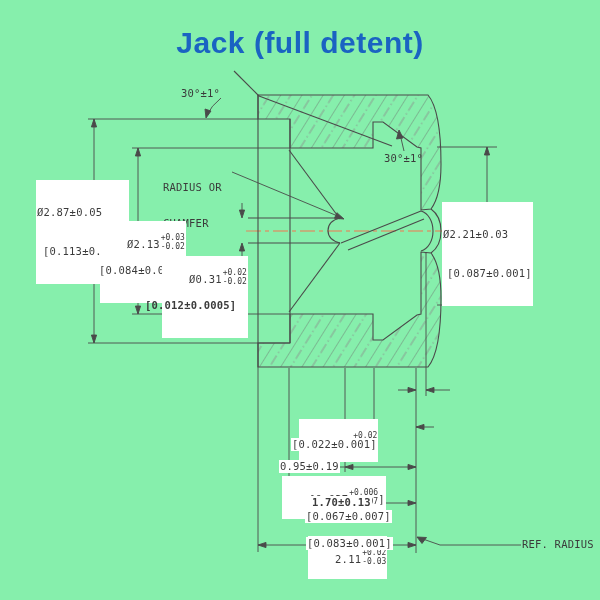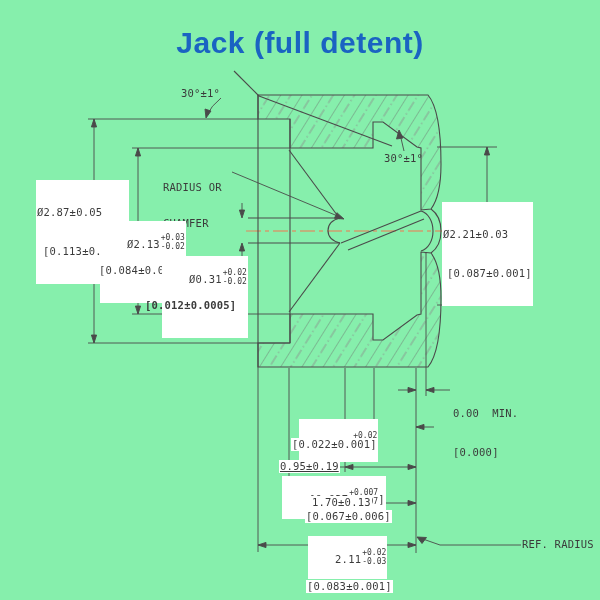--- a/index.html
+++ b/index.html
@@ -154,38 +154,34 @@
     <div style="margin-left:-18px;font-weight:bold;">[0.012±0.0005]</div>
   </div>
 
   <div class="lbl bg" style="left:442px;top:202px;">
     <div>Ø2.21±0.03</div>
     <div style="margin-left:4px;">[0.087±0.001]</div>
   </div>
 
   <div class="lbl" style="left:384px;top:152px;">30°±1°</div>
 
-  <div class="lbl" style="left:453px;top:381px;">
-    <div>0.00  MIN.</div>
-    <div>[0.000]</div>
-  </div>
 
   <div class="lbl bg" style="left:299px;top:419px;">
     <span class="row"><span>0.56</span><span class="tol"><span>+0.02</span><span>-0.03</span></span></span>
   </div>
   <div class="lbl bg" style="left:291px;top:438px;">[0.022±0.001]</div>
 
-  <div class="lbl bg" style="left:279px;top:460px;text-decoration:underline;">0.95±0.19</div>
+  <div class="lbl bg" style="left:279px;top:460px;">0.95±0.19</div>
   <div class="lbl bg" style="left:282px;top:476px;">
-    <span class="row"><span>[0.037</span><span class="tol"><span>+0.007</span><span>-0.007</span></span><span>]</span></span>
+    <span class="row"><span>[0.037</span><span class="tol"><span>+0.006</span><span>-0.007</span></span><span>]</span></span>
   </div>
 
-  <div class="lbl bg" style="left:311px;top:496px;">1.70±0.13</div>
-  <div class="lbl bg" style="left:305px;top:510px;">[0.067±0.006]</div>
+  <div class="lbl bg" style="left:311px;top:496px;font-weight:bold;">1.70±0.13</div>
+  <div class="lbl bg" style="left:305px;top:510px;">[0.067±0.007]</div>
 
   <div class="lbl bg" style="left:308px;top:536px;">
     <span class="row"><span>2.11</span><span class="tol"><span>+0.02</span><span>-0.03</span></span></span>
   </div>
-  <div class="lbl bg" style="left:306px;top:580px;">[0.083±0.001]</div>
+  <div class="lbl bg" style="left:306px;top:537px;">[0.083±0.001]</div>
 
   <div class="lbl" style="left:522px;top:538px;">REF. RADIUS</div>
 
 </div>
 
 </body></html>

